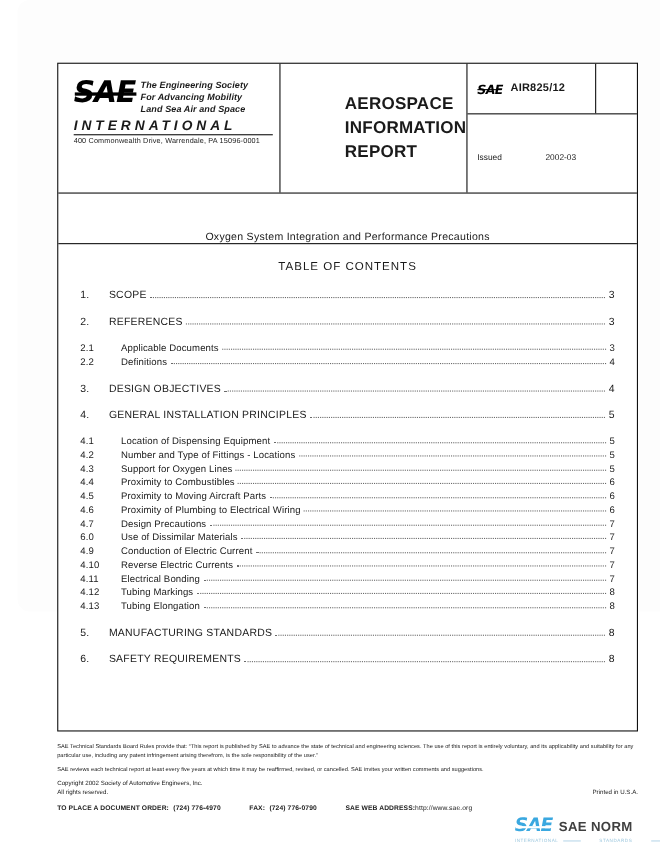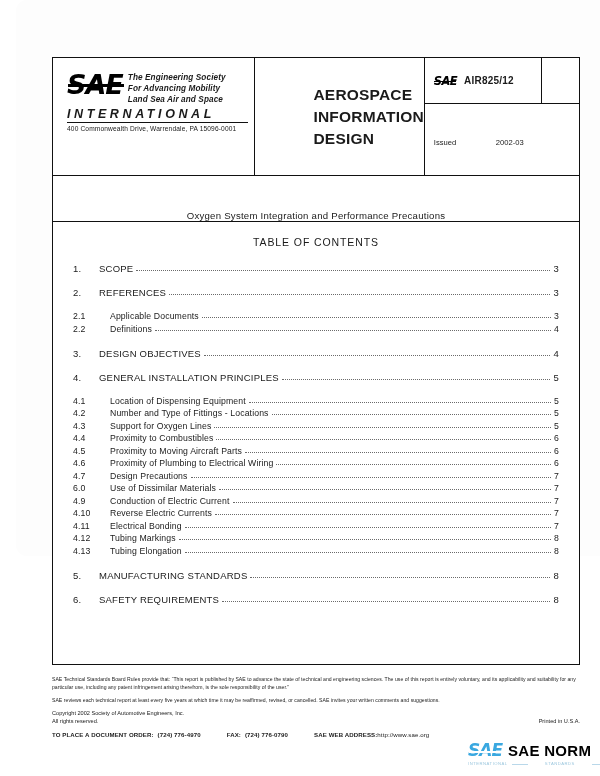--- a/index.html
+++ b/index.html
@@ -304,23 +304,23 @@
   }
   .wm-logo::after {
     content: "";
     position: absolute;
     left: 1px; right: 2px;
     top: 50%;
     height: 2.4px;
     background: #ffffff;
   }
   .wm-text {
-    font-size: 15px;
-    font-weight: bold;
-    color: #000000;
+    font-size: 12px;
+    font-weight: bold;
+    color: #404040;
     letter-spacing: 0.3px;
     line-height: 1;
   }
   .wm-sub {
     display: flex;
     align-items: center;
     gap: 4px;
     margin-top: 2px;
   }
   .wm-sub-left {
@@ -368,21 +368,21 @@
         </div>
         <div class="intl">INTERNATIONAL</div>
         <div class="addr-rule"></div>
         <div class="address">400 Commonwealth Drive, Warrendale, PA 15096-0001</div>
       </div>
 
       <div class="title-cell">
         <div class="doc-type">
           <span>AEROSPACE</span>
           <span>INFORMATION</span>
-          <span>DESIGN</span>
+          <span>REPORT</span>
         </div>
       </div>
 
       <div class="meta-cell">
         <div class="meta-top">
           <div class="meta-num">
             <span class="sae-mini">SAE</span>
             <span class="doc-number">AIR825/12</span>
           </div>
           <div class="meta-blank"></div>

